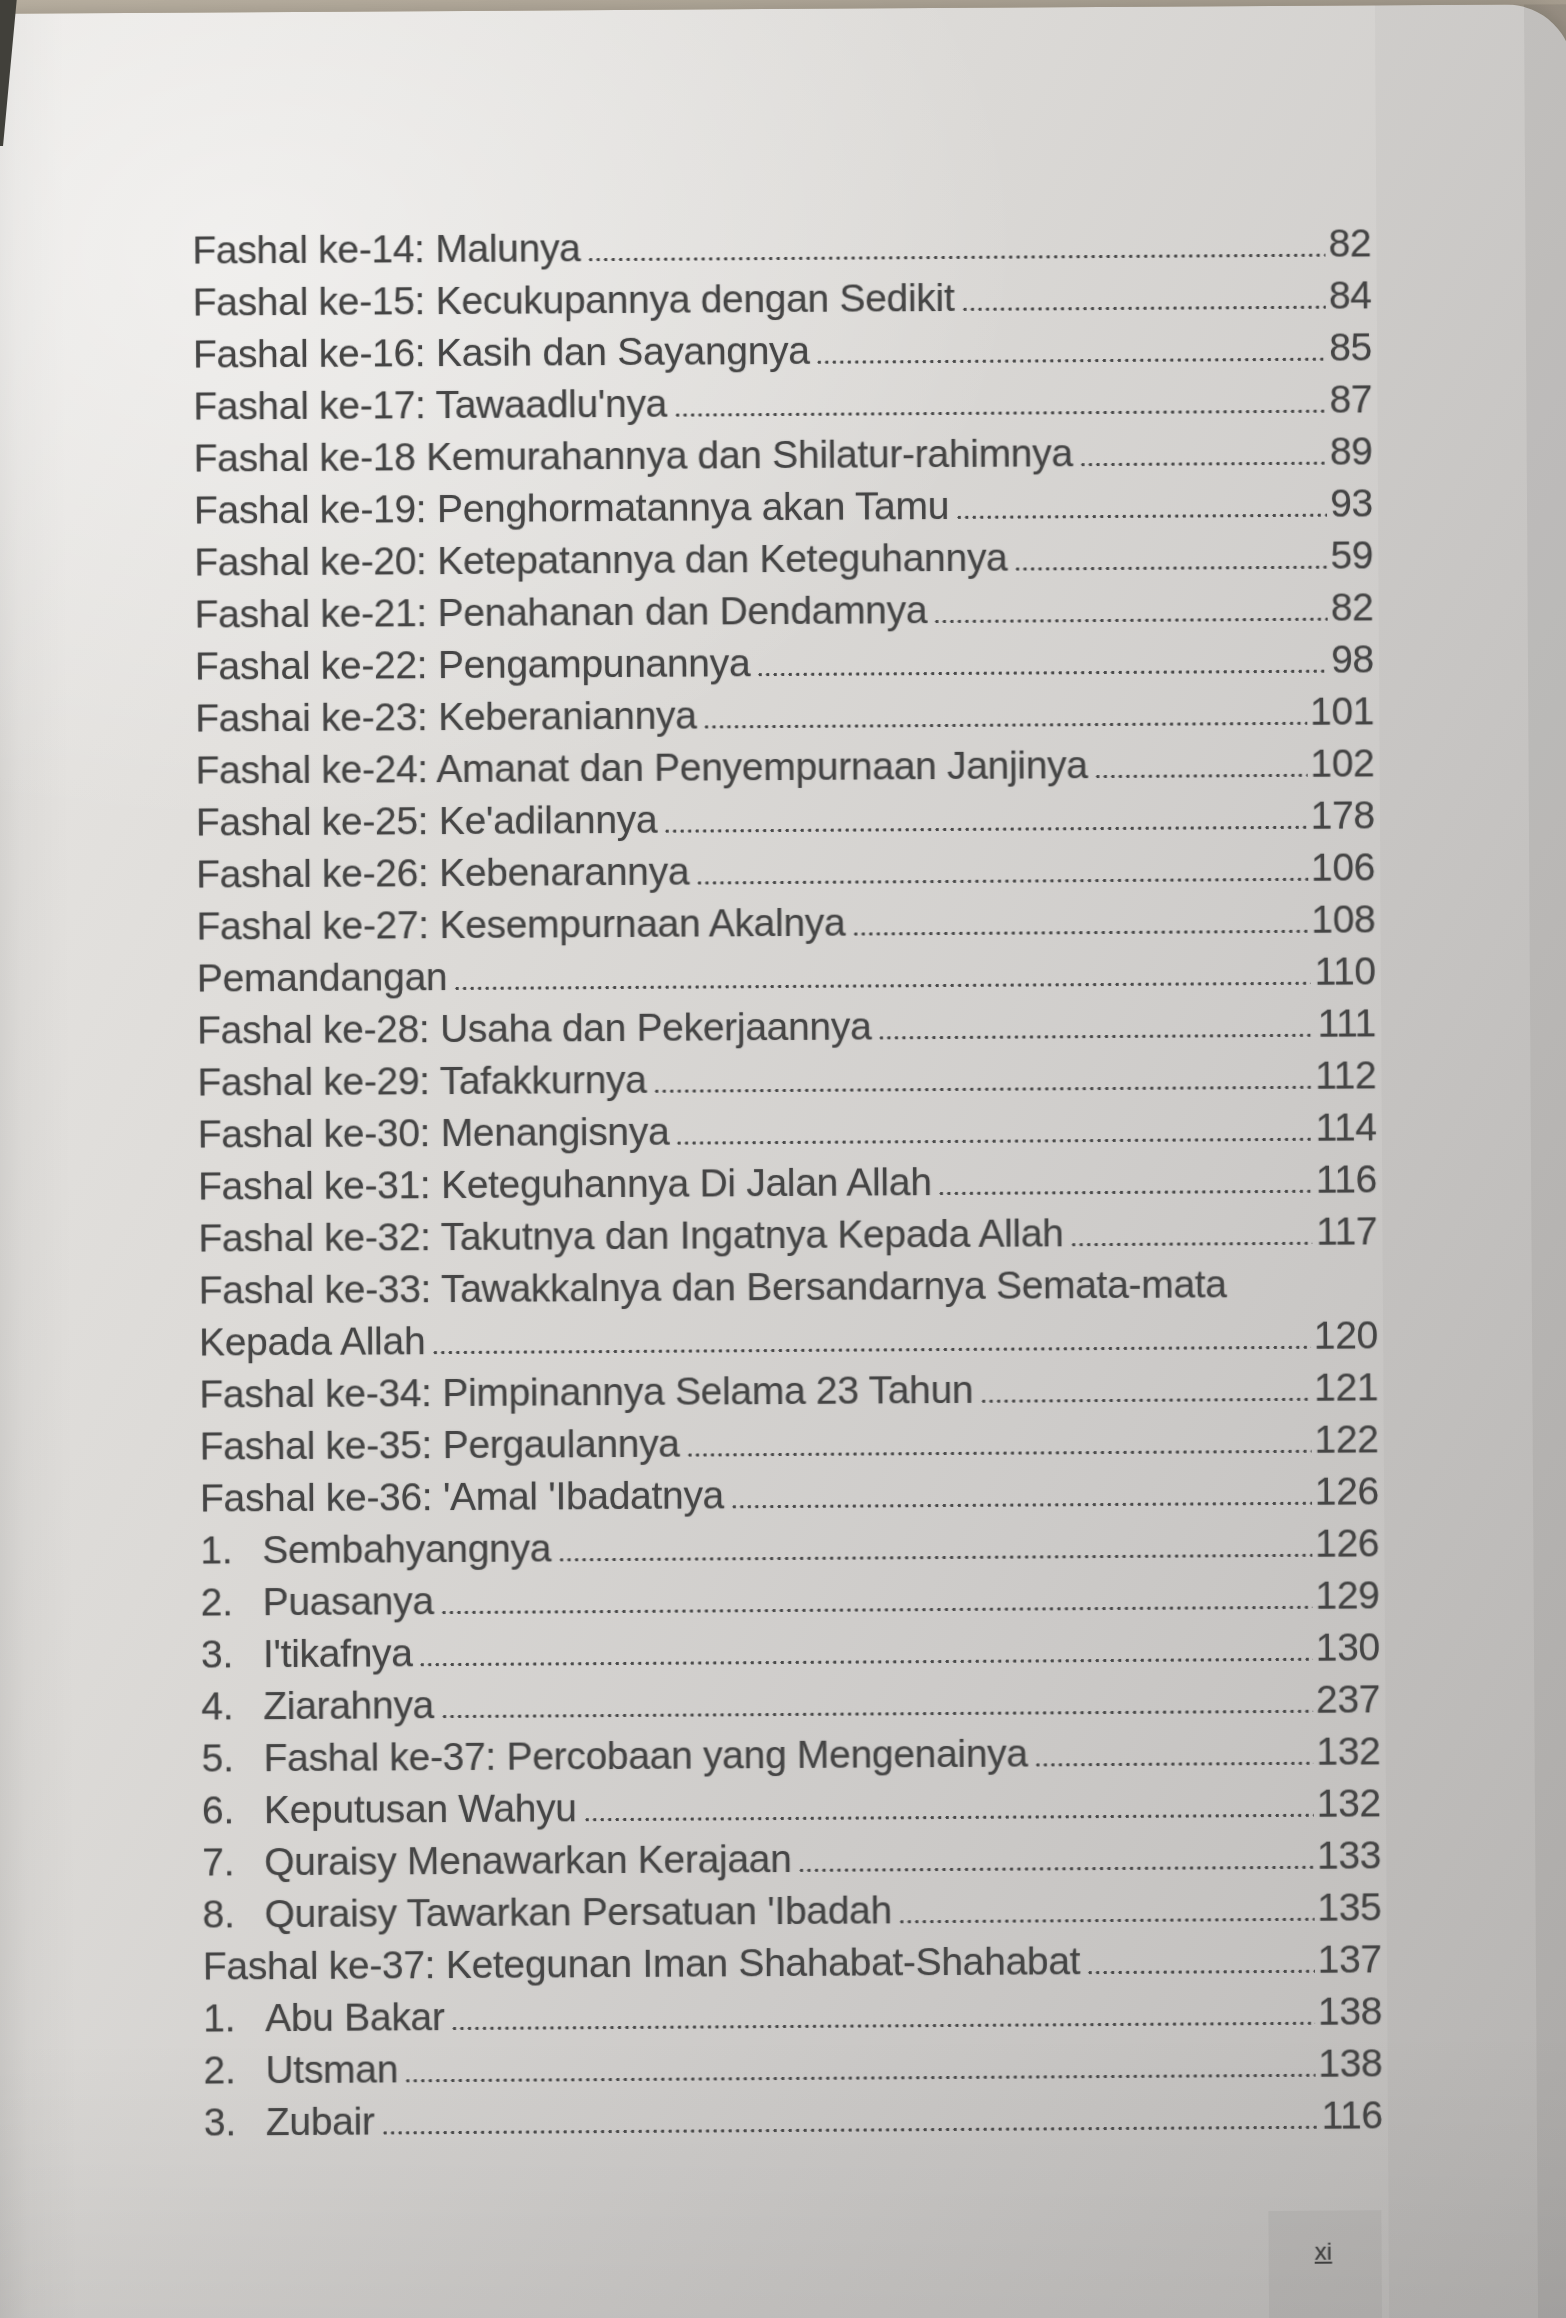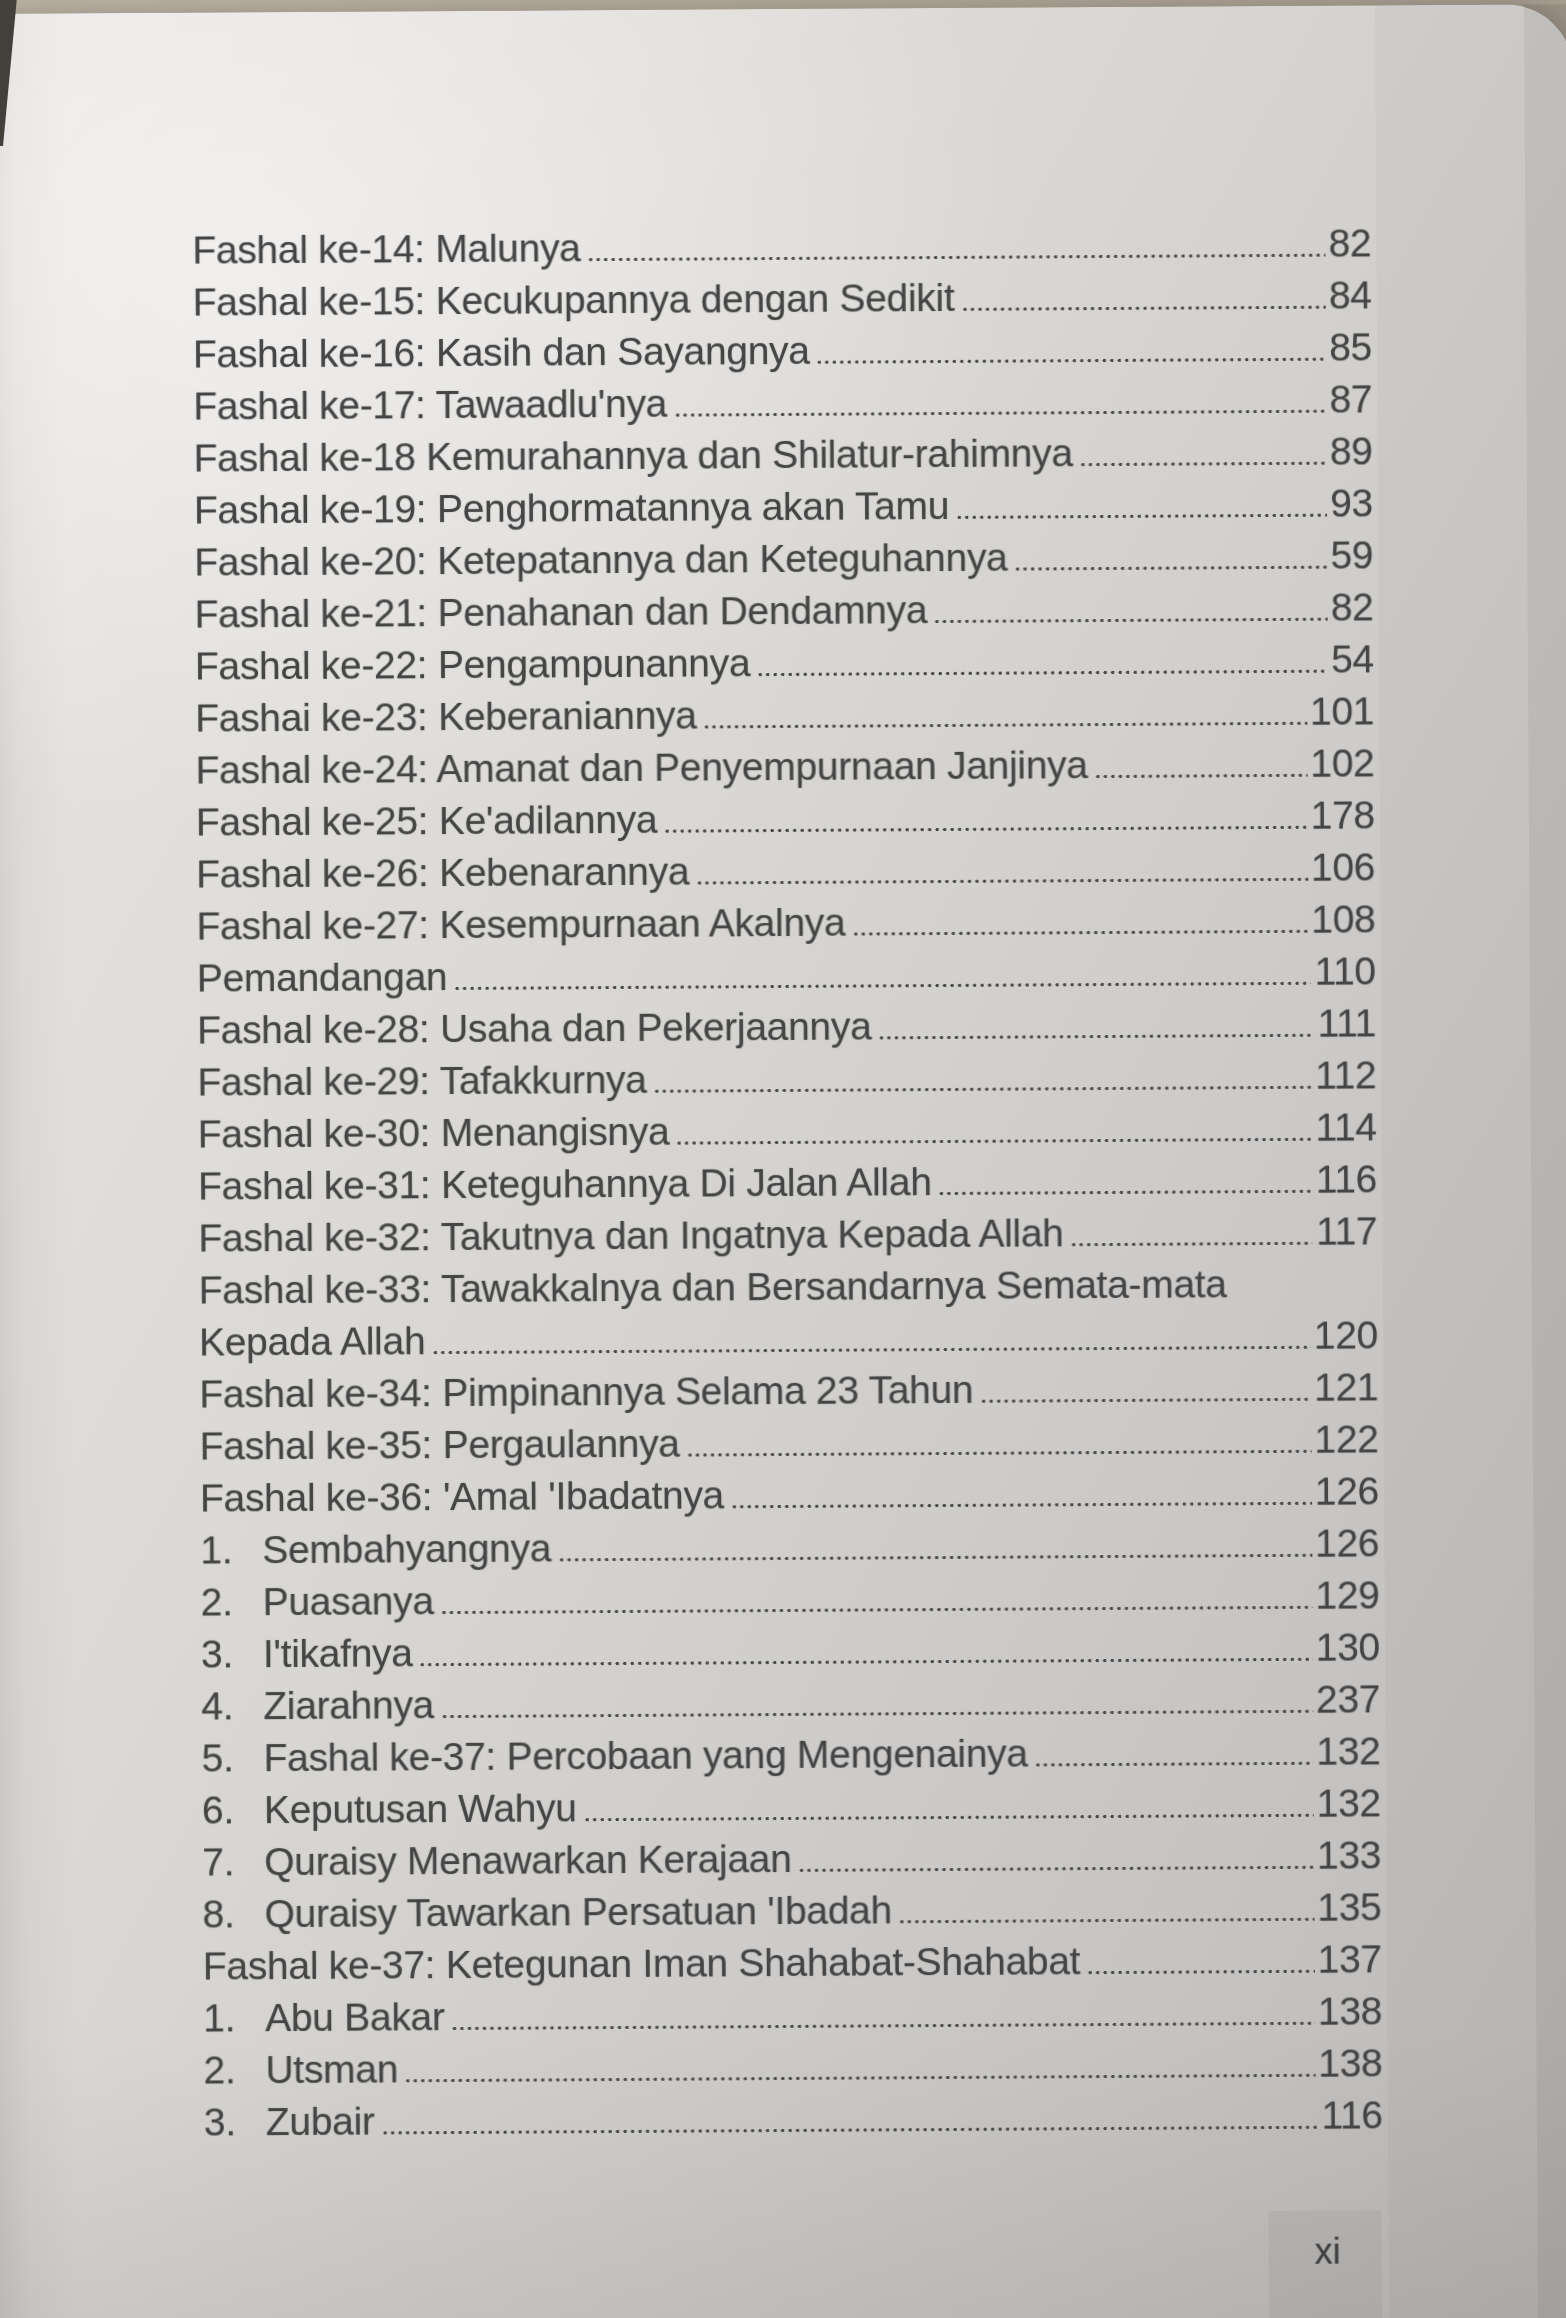--- a/index.html
+++ b/index.html
@@ -74,24 +74,25 @@
     flex: 1 1 auto;
     margin-left: 7.8px; margin-right: 3.3px;
     background-image: radial-gradient(circle at 2.2px 2.5px, #4a4a4a 1.6px, rgba(0,0,0,0) 2px);
     background-size: 7.5px 5px;
     background-repeat: repeat-x;
     background-position: 0 35px;
   }
   .page { line-height: 52px; white-space: nowrap; }
   .folio {
     position: absolute; left: 1325px; top: 2229px;
-    font-size: 36px; line-height: 33px;
+    font-size: 24px; line-height: 33px;
     color: #3e3e3e;
     text-shadow: 0 0 1.1px rgba(70,70,70,0.4);
     filter: blur(0.3px);
+    text-decoration: underline;
   }
 </style>
 </head>
 <body>
 
 <div class="scene">
   <div class="cover-strip"></div>
 
   <div class="paper">
     <div class="shade-col"></div>
@@ -145,21 +146,21 @@
         <div class="row">
 
     <span class="label">Fashal ke-21: Penahanan dan Dendamnya</span>
     <span class="dots"></span>
     <span class="page">82</span>
   </div>
         <div class="row">
 
     <span class="label">Fashal ke-22: Pengampunannya</span>
     <span class="dots"></span>
-    <span class="page">54</span>
+    <span class="page">98</span>
   </div>
         <div class="row">
 
     <span class="label">Fashai ke-23: Keberaniannya</span>
     <span class="dots"></span>
     <span class="page">101</span>
   </div>
         <div class="row">
 
     <span class="label">Fashal ke-24: Amanat dan Penyempurnaan Janjinya</span>

